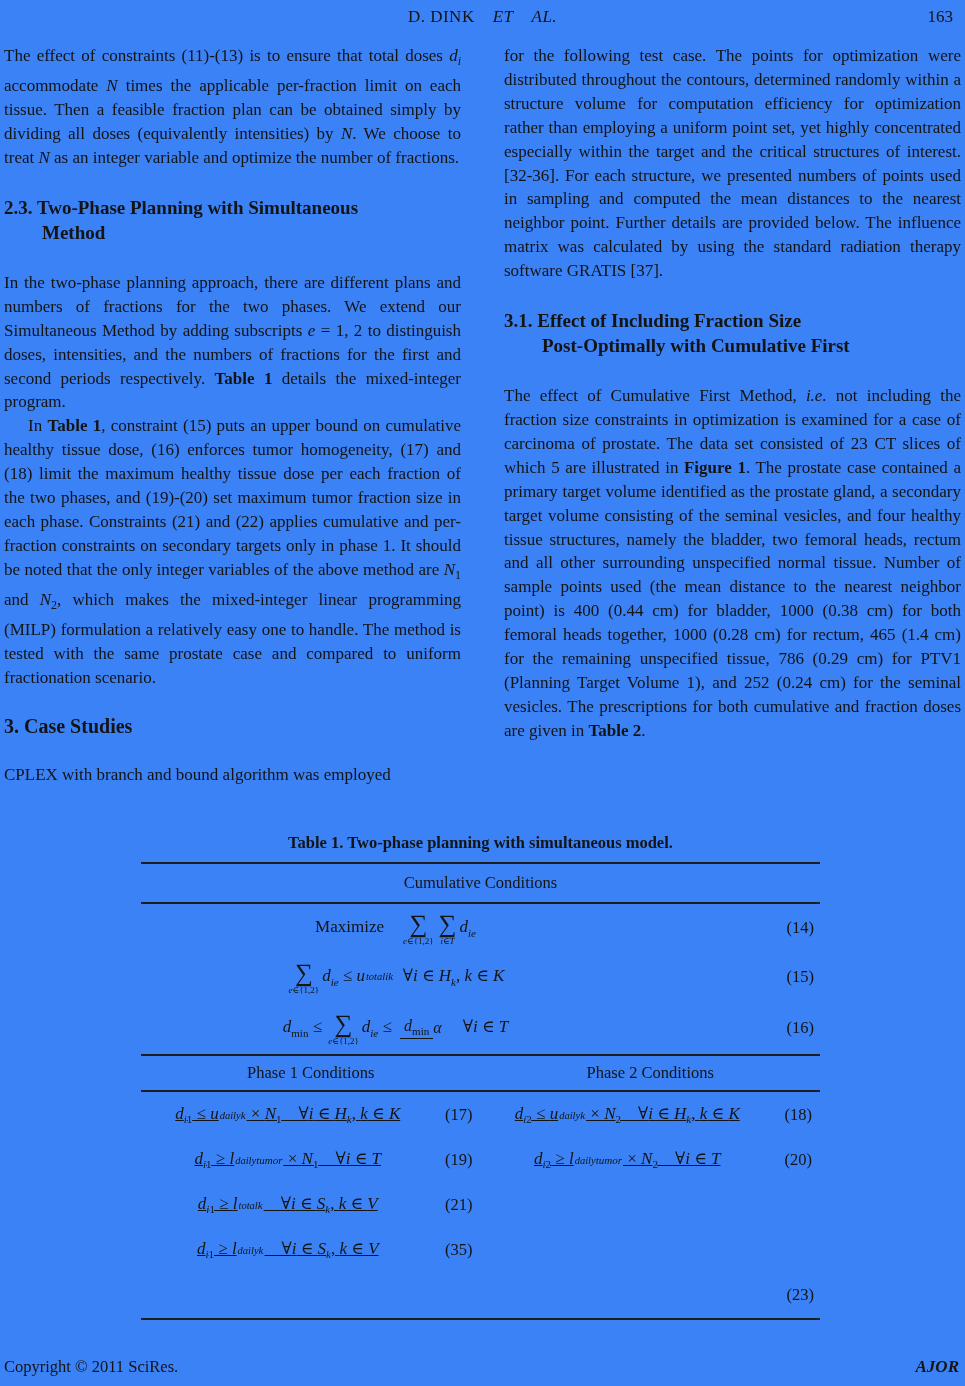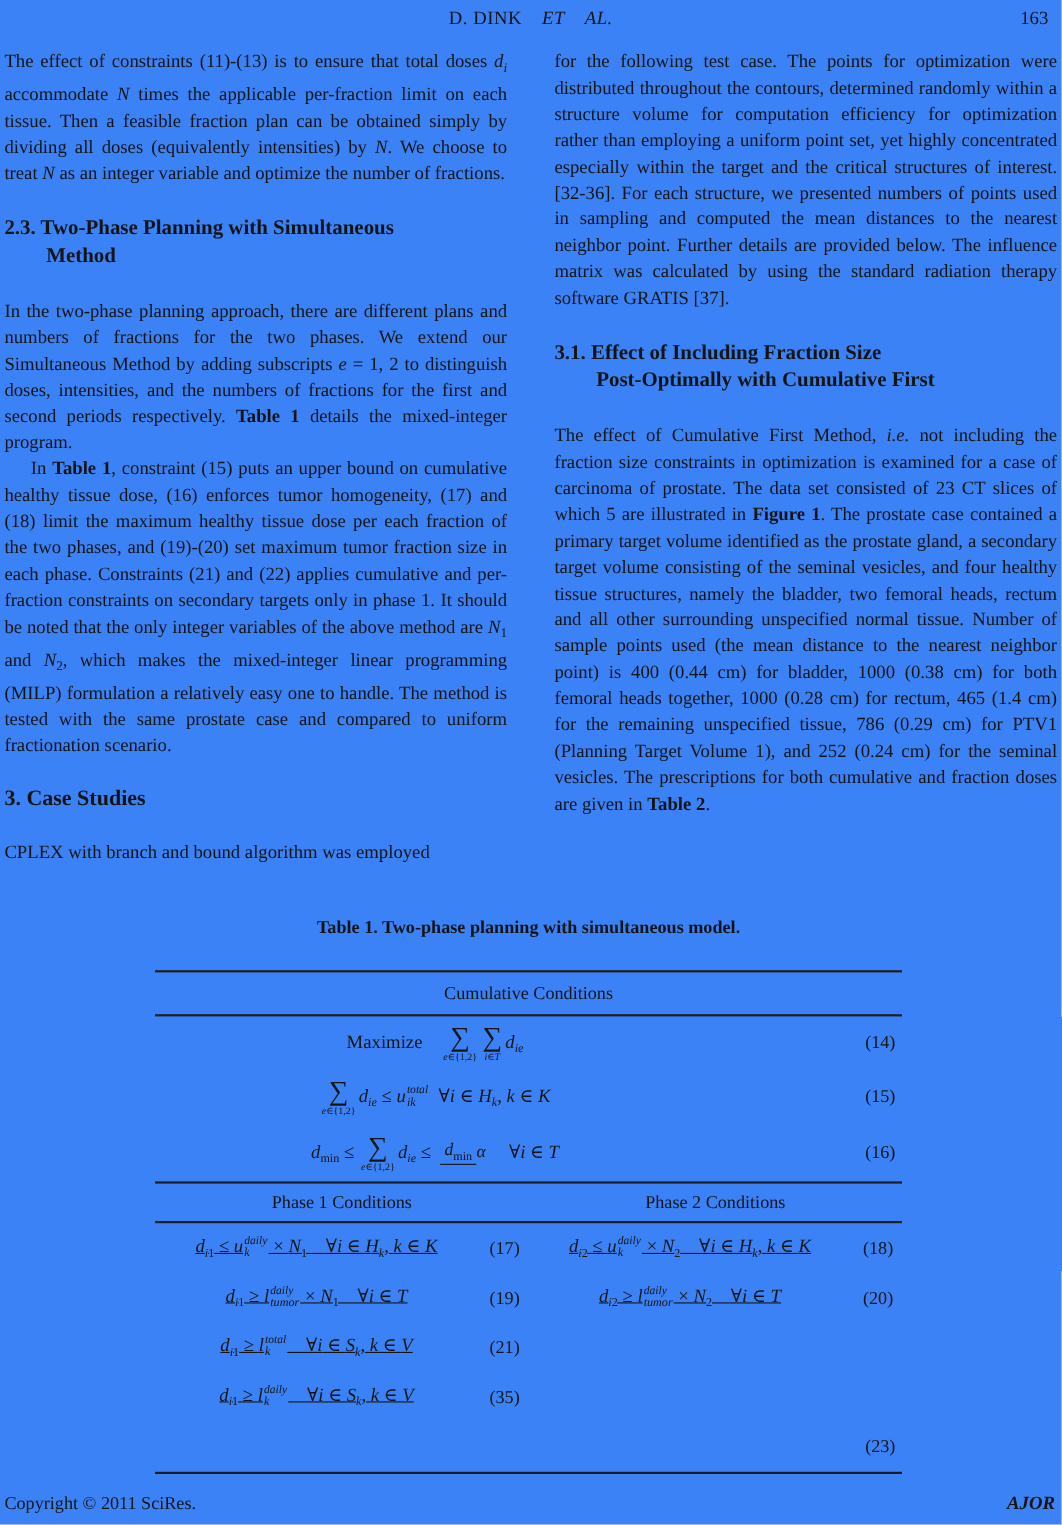--- a/index.html
+++ b/index.html
@@ -10,39 +10,39 @@
   .col{position:absolute;top:44px;width:457px;font-size:17px;line-height:23.9px;text-align:justify;}
   .col-left{left:4px;}
   .col-right{left:504px;}
   .para{margin:0;}
   .indent{text-indent:24px;}
   .h{font-size:19px;font-weight:bold;line-height:25px;margin:25px 0 26px 0;text-align:left;}
   .h .hw{margin-left:38px;}
   .h3-heading{margin:24px 0 24px 0;font-size:20px;}
   
   .table1{position:absolute;left:141px;top:832px;width:679px;font-size:16.5px;}
-  .t-caption{font-weight:bold;font-size:16.5px;text-align:center;height:22px;line-height:22px;margin-bottom:28px;}
+  .t-caption{font-weight:bold;font-size:16.5px;text-align:center;height:22px;line-height:22px;margin-bottom:8px;}
   .rule{height:2px;background:#1d1d1d;}
   .t-subhead{text-align:center;height:38px;line-height:38px;font-size:16.5px;}
   .phase-heads{display:flex;}
   .ph{width:50%;text-align:center;height:34px;line-height:34px;font-size:16.5px;}
   .eqrow{position:relative;display:flex;align-items:center;justify-content:center;}
   .h48{height:48px}.h50{height:50px}.h52{height:52px}.h46{height:46px}
   .eqbody{font-size:17px;white-space:nowrap;}
   .full .eqbody{padding-right:170px;}
   .eqnum{position:absolute;right:6px;top:50%;transform:translateY(-50%);font-size:16.5px;}
   .prow{display:flex;}
   .pcell{width:50%;position:relative;display:flex;align-items:center;justify-content:center;height:45px;}
   .pcell .eqbody{padding-right:46px;text-decoration:underline;}
   .pcell .eqnum{right:8px;}
   
   .sum{display:inline-flex;flex-direction:column;align-items:center;vertical-align:middle;margin:0 3px 0 2px;}
   .sum .sg{font-size:25px;line-height:1;}
   .sum .lm{font-size:9px;line-height:1;margin-top:1px;white-space:nowrap;}
-  .ss{display:inline-flex;flex-direction:column;align-items:flex-start;vertical-align:middle;
+  .ss{display:inline-flex;align-items:flex-start;vertical-align:middle;
       font-size:10.5px;line-height:1.05;margin:0 1px;}
   .ss sup,.ss sub{font-size:inherit;vertical-align:baseline;line-height:1.05;position:static;}
   .frac{display:inline-flex;flex-direction:row;align-items:center;vertical-align:middle;margin:0 4px;font-size:16px;}
   .frac .fn{border-bottom:1.5px solid #141414;padding:0 4px 1px;line-height:1.15;}
   .frac .fd{line-height:1.2;}
   .eqbody sub{font-size:11px;}
   .para sub{font-size:12px;}
   
   .footer-left{position:absolute;left:4px;top:1357px;font-size:16.5px;}
   .footer-right{position:absolute;right:6px;top:1357px;font-size:17px;font-weight:bold;font-style:italic;}

